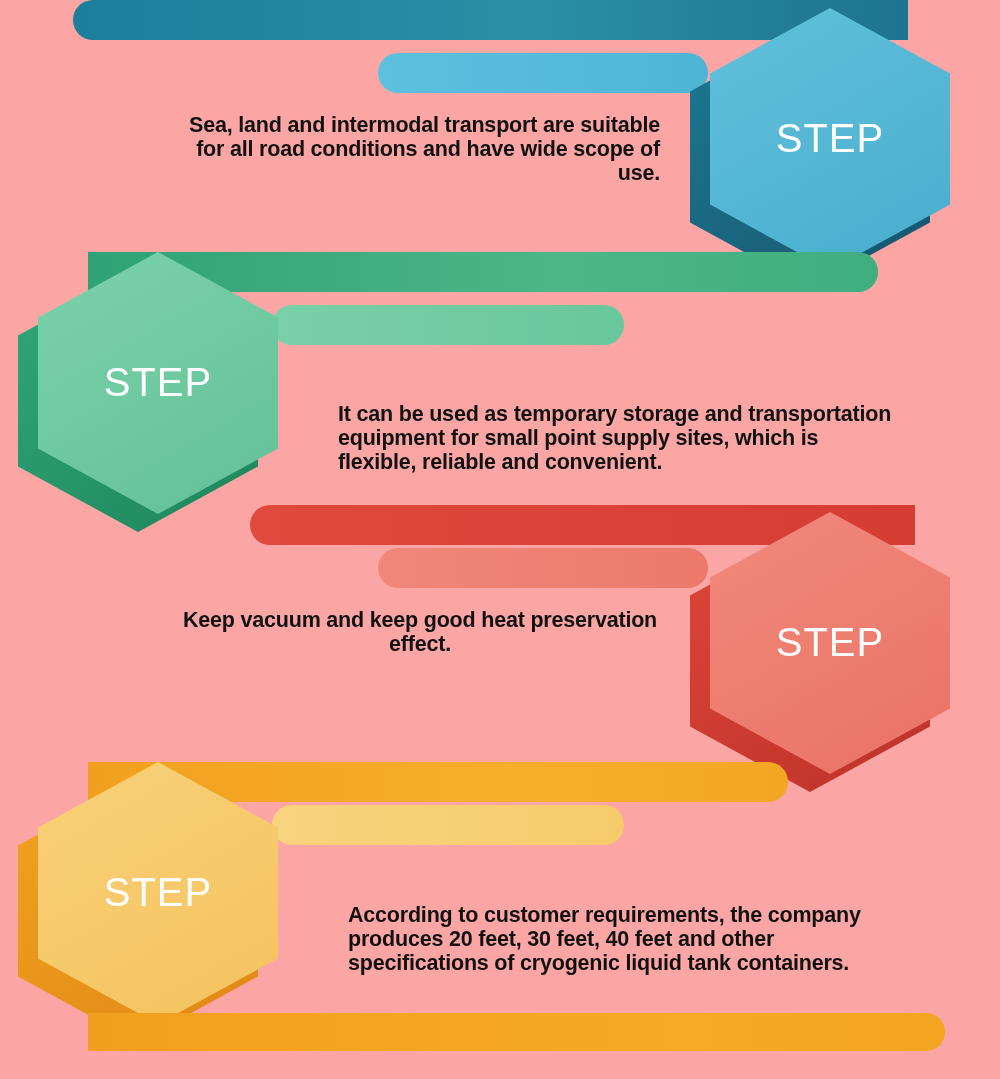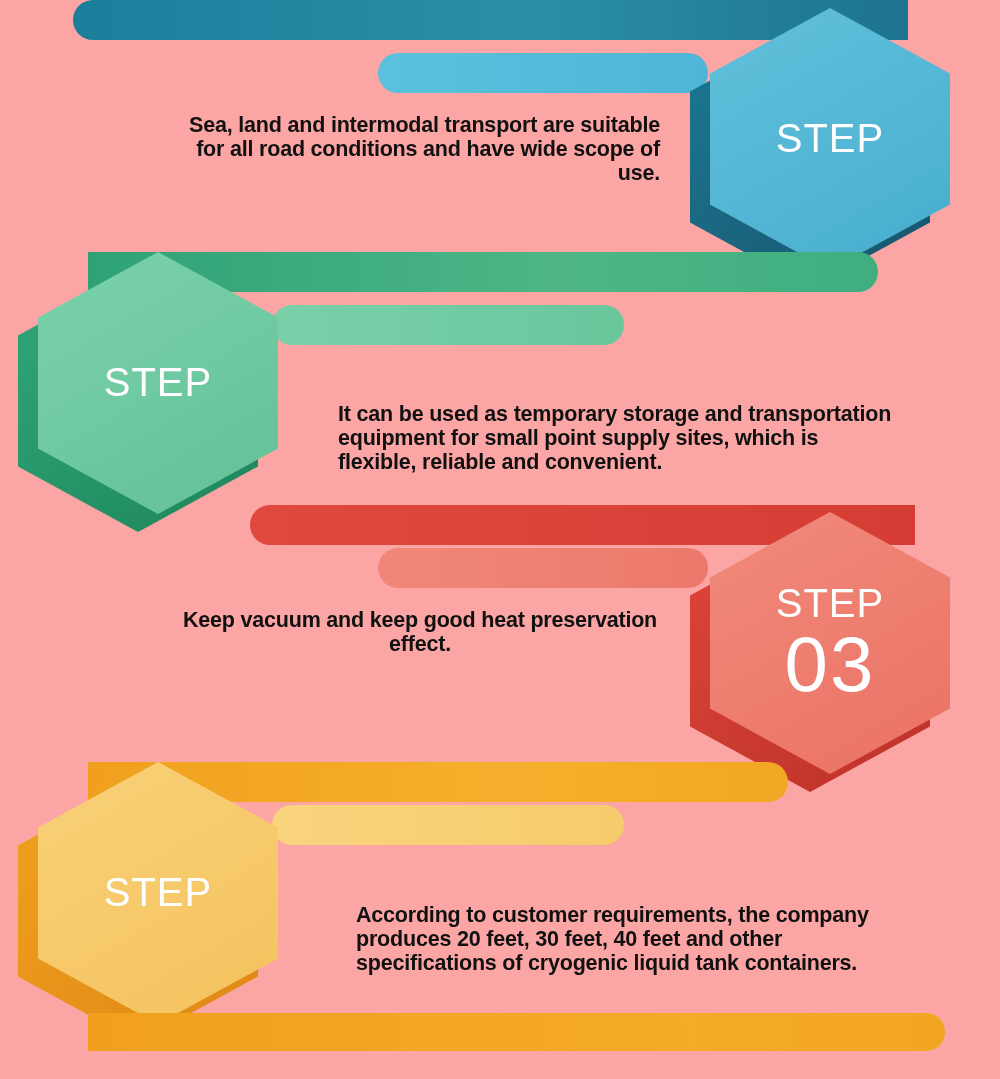--- a/index.html
+++ b/index.html
@@ -138,34 +138,33 @@
     <div class="bar cap-left cap-right" style="left:378px; top:548px; width:330px; height:40px;
                 background:linear-gradient(90deg,#f0877a,#ec796b);
                 border-radius:22px;"></div>
 
     <div class="desc right-align" style="left:180px; top:608px; width:480px;text-align:center;">Keep vacuum and keep good heat preservation effect.</div>
 
     <div class="hex-wrap" style="left:690px; top:512px;">
       <div class="hex back" style="background:linear-gradient(140deg,#de4639,#c6372d 70%,#bd332a);"></div>
       <div class="hex front" style="background:linear-gradient(150deg,#f18a7c,#ea7264);">
         <div class="step-word">STEP</div>
-        <div class="step-num">03</div>
       </div>
     </div>
   </div>
 
   <div class="row">
     <div class="bar thick cap-right" style="left:88px; top:762px; width:700px; height:40px;
                 background:linear-gradient(90deg,#f0a01e,#f6af2c 60%,#f2a724);
                 border-top-right-radius:26px; border-bottom-right-radius:26px;"></div>
     <div class="bar cap-left cap-right" style="left:272px; top:805px; width:352px; height:40px;
                 background:linear-gradient(90deg,#f9d47e,#f6cb6b);
                 border-radius:22px;"></div>
 
-    <div class="desc left-align" style="left:356px; top:863px; width:560px;">According to customer requirements, the company produces 20 feet, 30 feet, 40 feet and other specifications of cryogenic liquid tank containers.</div>
+    <div class="desc left-align" style="left:348px; top:863px; width:560px;">According to customer requirements, the company produces 20 feet, 30 feet, 40 feet and other specifications of cryogenic liquid tank containers.</div>
 
     <div class="hex-wrap" style="left:18px; top:762px;">
       <div class="hex back" style="background:linear-gradient(140deg,#f1a21f,#e58f18 70%,#de8715);"></div>
       <div class="hex front" style="background:linear-gradient(150deg,#f9d179,#f4c25d);">
         <div class="step-word">STEP</div>
       </div>
     </div>
 
     <div class="bar thick cap-right" style="left:88px; top:1013px; width:857px; height:38px;
                 background:linear-gradient(90deg,#f0a01e,#f5ab26 70%,#f2a520);

